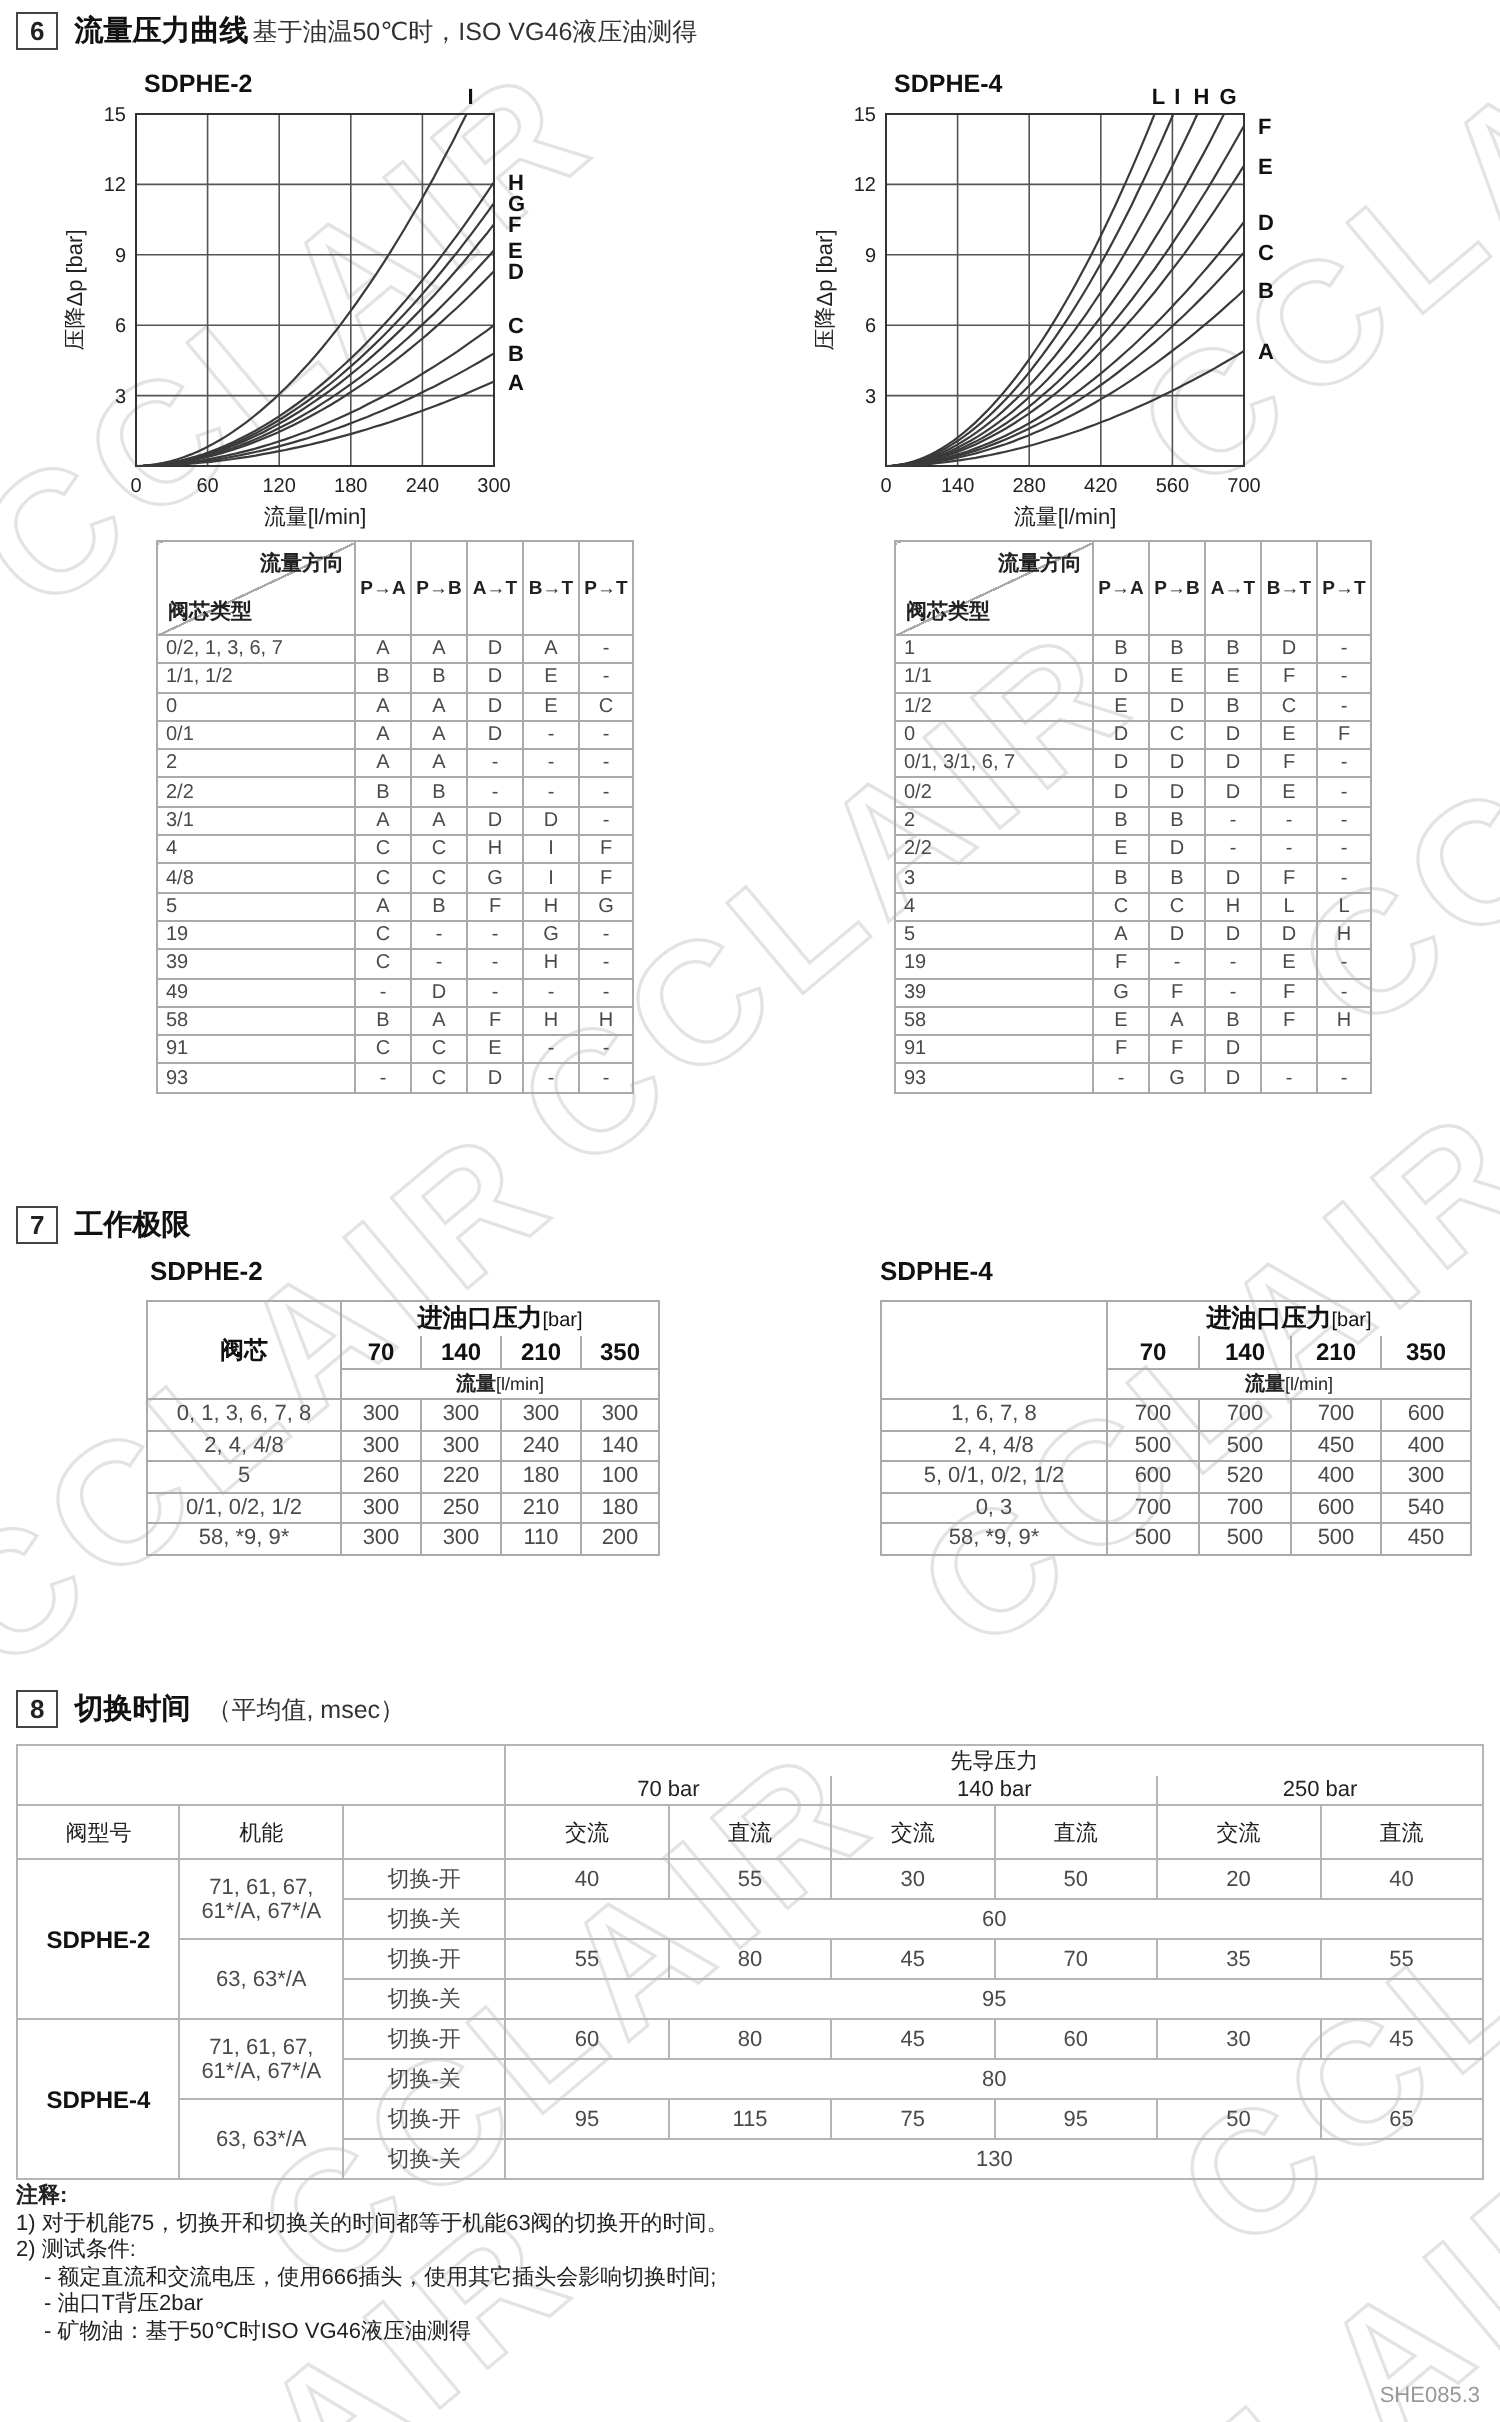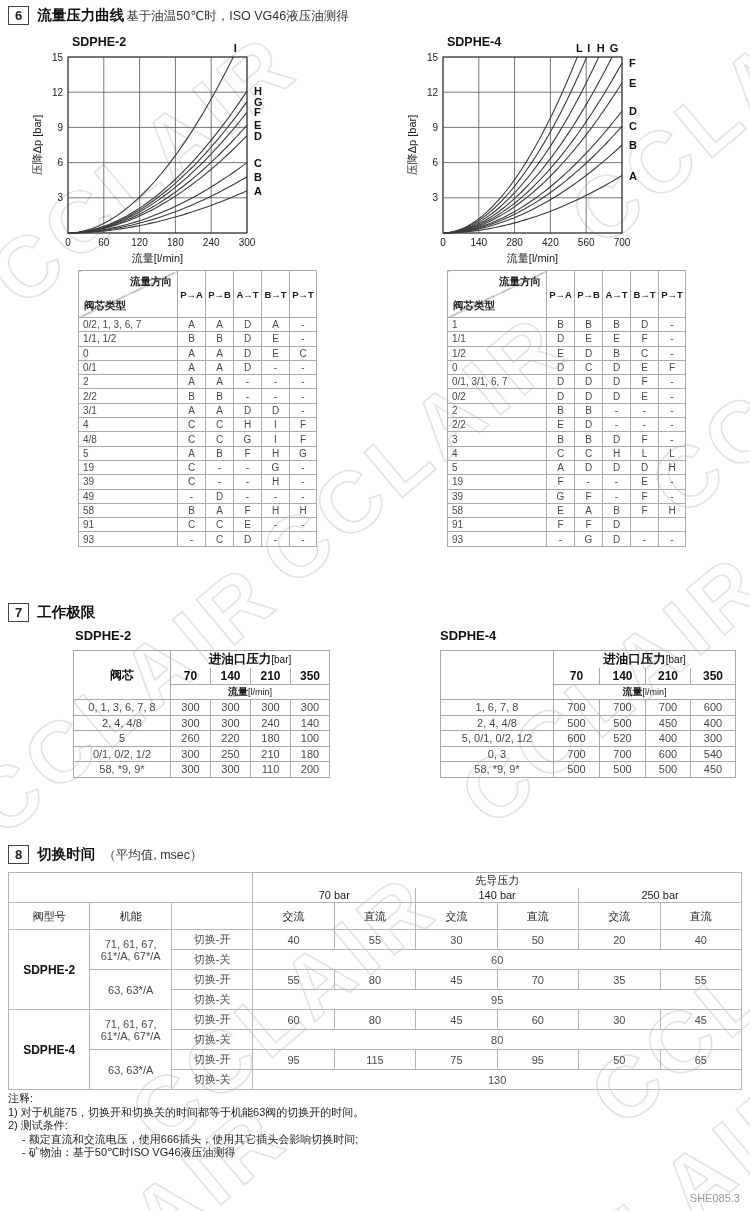--- a/index.html
+++ b/index.html
@@ -51,21 +51,21 @@
                 border:1.5px solid #888;}
   .switch-table td{border:1px solid #b5b5b5;text-align:center;padding:0;}
   .switch-table td.pilot{border-bottom:none;height:13px;color:#222;}
   .switch-table td.bar{border-top:none;height:14px;color:#222;}
   .switch-table td.colh{height:26px;color:#222;}
   .switch-table td.model{font-weight:bold;color:#111;font-size:12px;}
   .switch-table tr.data td{height:19px;}
   .switch-table tr.sep td{border-top:1.5px solid #888;}
   
   .notes{position:absolute;left:8px;top:1092px;font-size:11px;color:#222;line-height:13.5px;}
-  .notes .nt{font-weight:normal;}
+  .notes .nt{font-weight:bold;}
   .page-code{position:absolute;right:10px;top:1192px;font-size:11px;color:#999;}
 </style>
 </head>
 <body>
 
 <div class="page">
 
   <div>
     <div class="wm" style="left:-40px;top:120px">CCLAIR</div>
     <div class="wm" style="left:540px;top:60px">CCLAIR</div>
@@ -682,19 +682,20 @@
           </tbody>
         </table>
       </div>
 
     <div class="notes">
       <div class="nt">注释:</div>
       <div id="note-lines">
           <div>1) 对于机能75，切换开和切换关的时间都等于机能63阀的切换开的时间。</div>
           <div>2) 测试条件:</div>
           <div>　 - 额定直流和交流电压，使用666插头，使用其它插头会影响切换时间;</div>
+          <div>　 - 油口T背压2bar</div>
           <div>　 - 矿物油：基于50℃时ISO VG46液压油测得</div>
         </div>
     </div>
 
     <div class="page-code">SHE085.3</div>
   </div>
 </div>
 
 </body></html>

